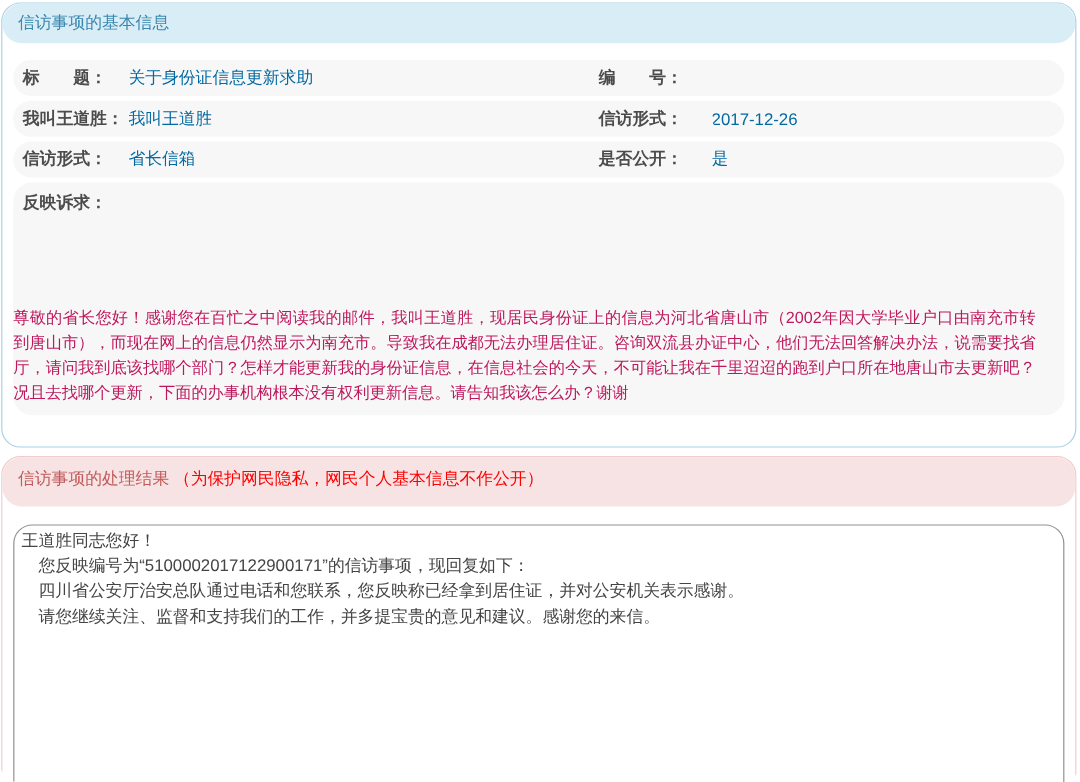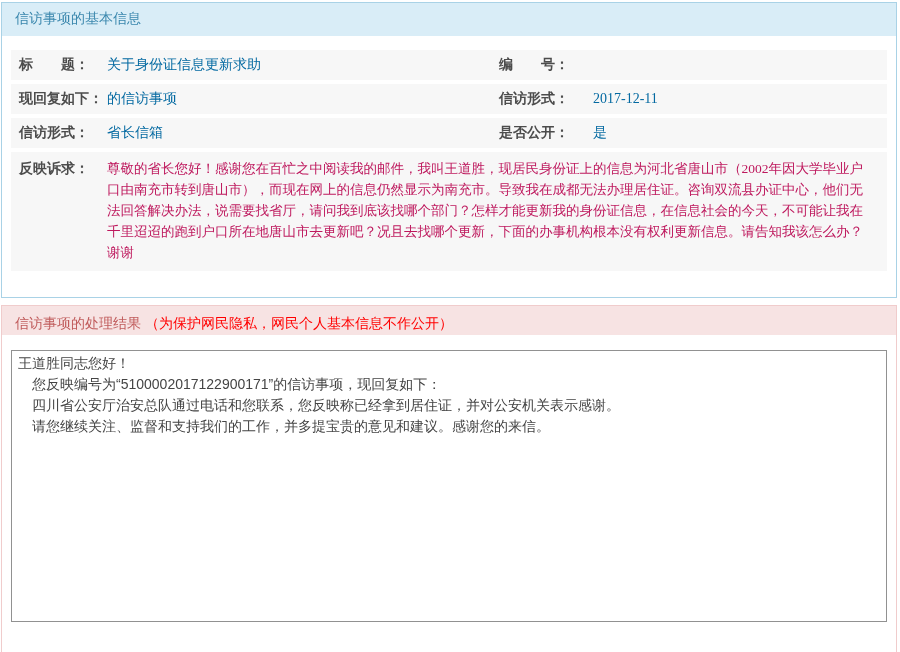--- a/index.html
+++ b/index.html
@@ -1,15 +1,15 @@
 <!DOCTYPE html>
 <html><head>
 <meta charset="utf-8">
 <style>
-  * { box-sizing: border-box; margin: 0; padding: 0; }
+  * { box-sizing: border-box; margin: 0; padding: 0; border-radius: 16px; }
   html, body {
     width: 900px; height: 652px;
     background: #ffffff;
     font-family: "Liberation Sans", "DejaVu Sans", sans-serif;
     overflow: hidden;
   }
 
   
   .panel-blue {
     margin: 2px 3px 0 1px;
@@ -17,21 +17,20 @@
     background: #ffffff;
   }
   .panel-blue .panel-header {
     background: #d9edf7;
     color: #3a87ad;
     font-size: 14px;
     padding: 7px 13px 8px 13px;
   }
   .panel-blue .panel-body {
     padding: 14px 9px 26px 9px;
-    font-family: Liberation Serif, serif;
   }
 
   .info-row {
     display: flex;
     background: #f7f7f7;
     min-height: 30px;
     align-items: center;
     margin-bottom: 4px;
   }
   .info-cell {
@@ -55,20 +54,21 @@
     white-space: nowrap;
     overflow: hidden;
   }
 
   .appeal-row {
     display: flex;
     background: #f7f7f7;
     align-items: flex-start;
     padding: 6px 0 8px 0;
     min-height: 92px;
+    flex-direction: column;
   }
   .appeal-row .field-label {
     padding-top: 2px;
   }
   .appeal-text {
     flex: 1 1 auto;
     color: #be185d;
     font-size: 13.5px;
     line-height: 21px;
     padding-right: 24px;
@@ -78,21 +78,21 @@
   
   .panel-pink {
     margin: 7px 3px 0 1px;
     border: 1px solid #f0cccc;
     background: #ffffff;
     height: 348px;
   }
   .panel-pink .panel-header {
     background: #f7e3e3;
     font-size: 14px;
-    padding: 9px 13px 2px 13px;
+    padding: 9px 13px 14px 13px;
   }
   .result-title { color: #c05b5b; }
   .privacy-note { color: #ff0000; }
 
   .panel-pink .panel-body {
     padding: 15px 9px 10px 9px;
   }
   .reply-box {
     display: block;
     width: 100%;
@@ -124,26 +124,26 @@
         <span class="field-label">标　　题：</span>
         <span class="field-value">关于身份证信息更新求助</span>
       </div>
       <div class="info-cell right">
         <span class="field-label">编　　号：</span>
       </div>
     </div>
 
     <div class="info-row">
       <div class="info-cell">
-        <span class="field-label">现回复如下：</span>
-        <span class="field-value">的信访事项</span>
+        <span class="field-label">我叫王道胜：</span>
+        <span class="field-value">我叫王道胜</span>
       </div>
       <div class="info-cell right">
         <span class="field-label">信访形式：</span>
-        <span class="field-value">2017-12-11</span>
+        <span class="field-value">2017-12-26</span>
       </div>
     </div>
 
     <div class="info-row">
       <div class="info-cell">
         <span class="field-label">信访形式：</span>
         <span class="field-value">省长信箱</span>
       </div>
       <div class="info-cell right">
         <span class="field-label">是否公开：</span>

